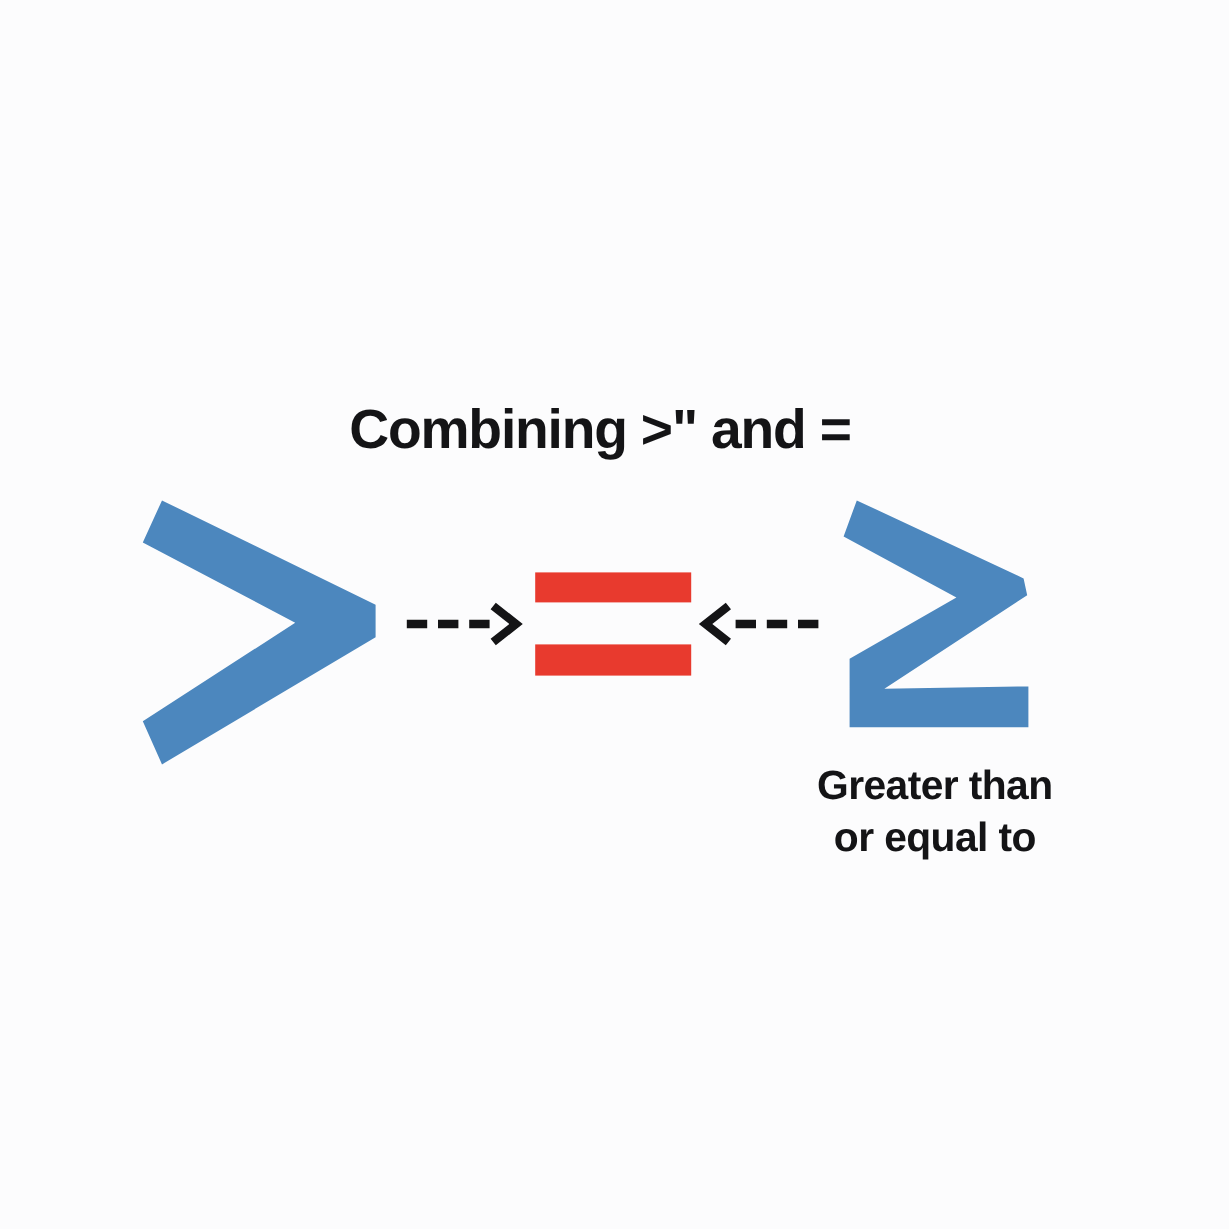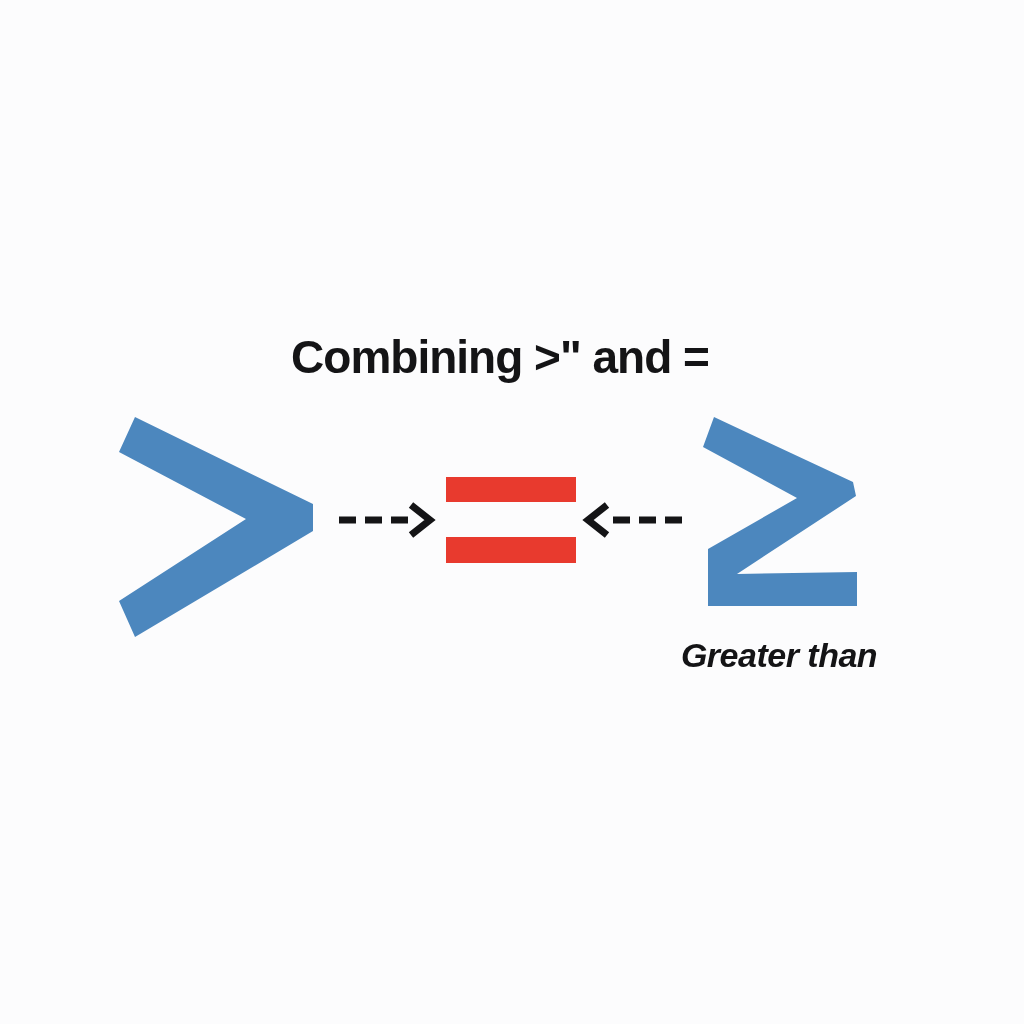--- a/index.html
+++ b/index.html
@@ -36,21 +36,20 @@
     position: absolute;
     top: 634px;
     left: 579px;
     width: 400px;
     text-align: center;
     font-size: 34px;
     font-weight: 700;
     line-height: 43px;
     letter-spacing: -0.5px;
     color: #141416;
-    font-style: italic;
   }
 </style>
 </head>
 <body>
 
 <div class="canvas">
 
   <h1 class="title">Combining &gt;" and =</h1>
 
   <svg class="diagram-svg" width="1024" height="1024" viewBox="0 0 1024 1024">
@@ -70,15 +69,16 @@
     <g fill="none" stroke-width="7" stroke-linecap="butt" stroke-linejoin="miter">
       <polyline points="607,505 588,520 607,535" stroke="#141416"></polyline>
       <line x1="613" y1="520" x2="682" y2="520" stroke-dasharray="17 9" stroke="#141416"></line>
     </g>
 
     <polygon points="714,417 853,482 856,496 737,574 857,572 857,606 708,606 708,549 797,498 703,447" fill="#4C87BE"></polygon>
   </svg>
 
   <div class="caption">
     <div>Greater than</div>
+    <div>or equal to</div>
   </div>
 
 </div>
 
 </body></html>

